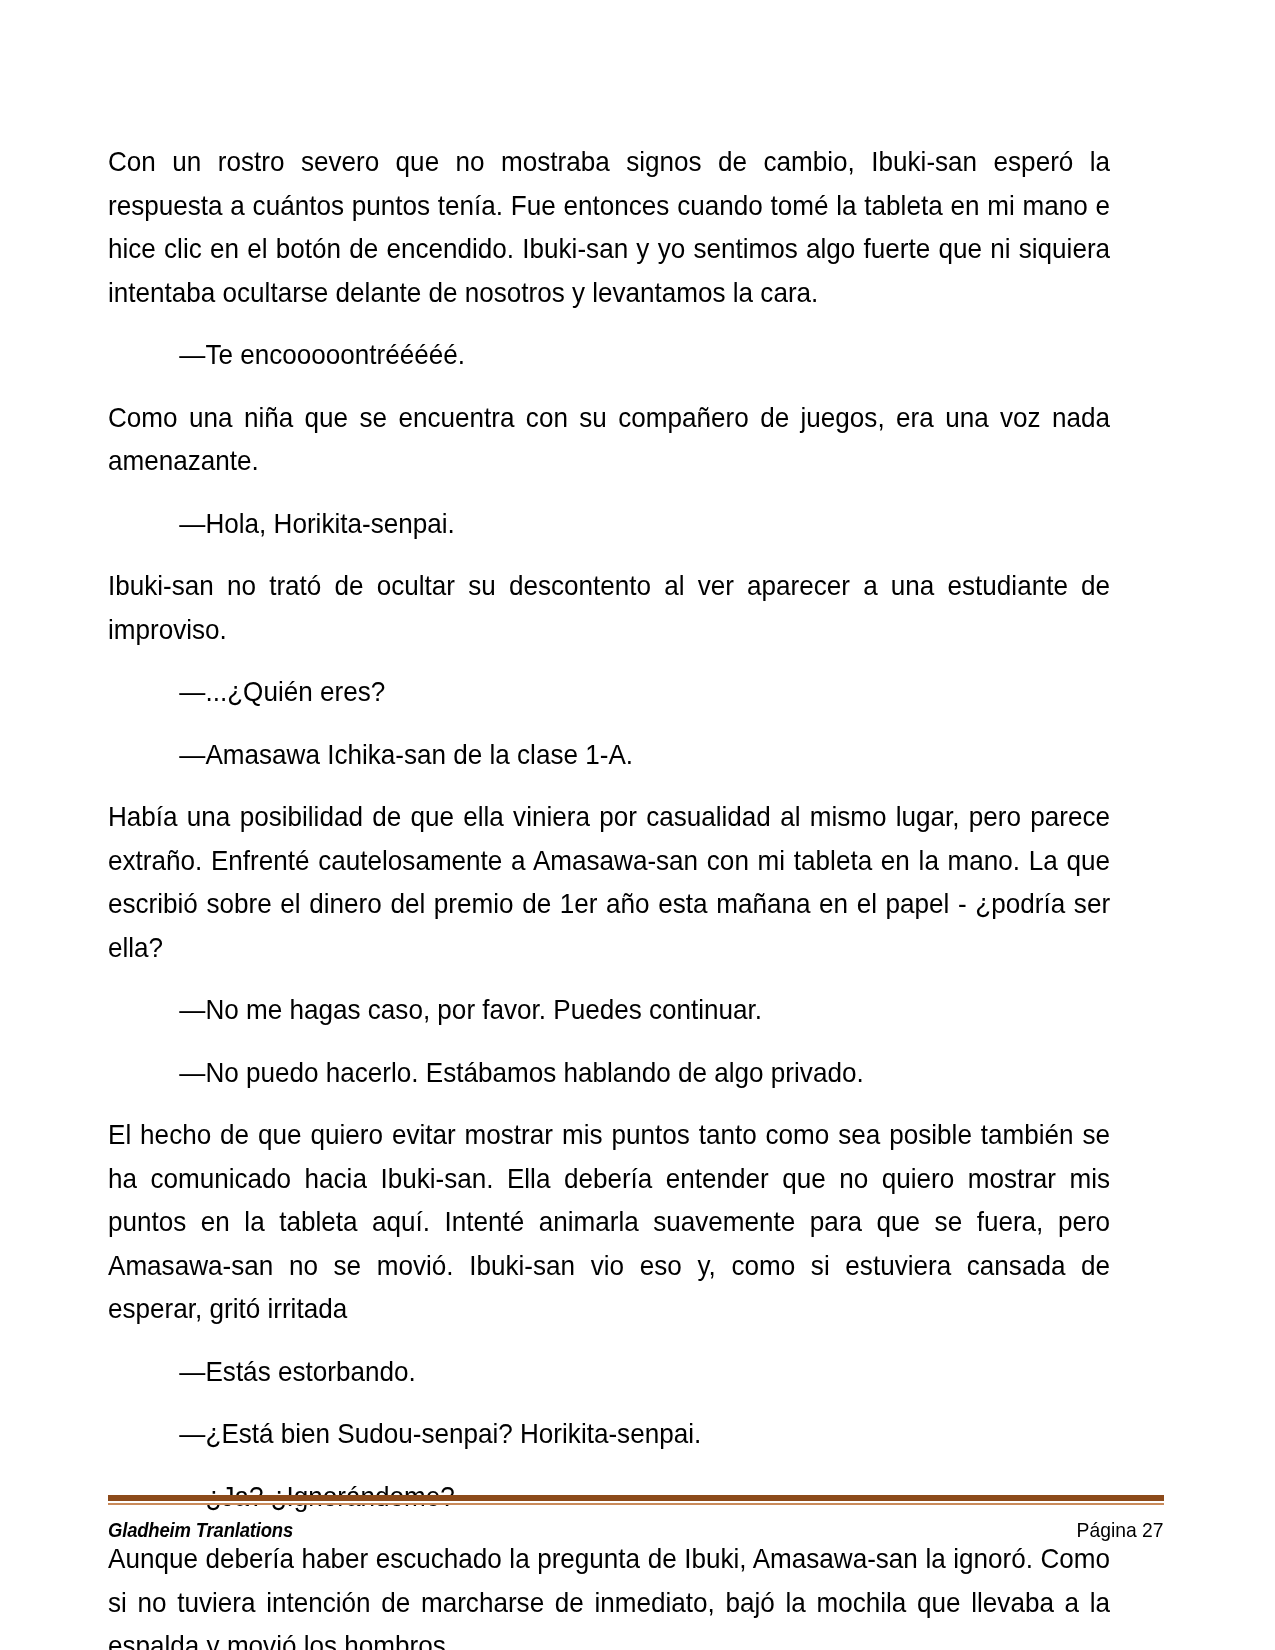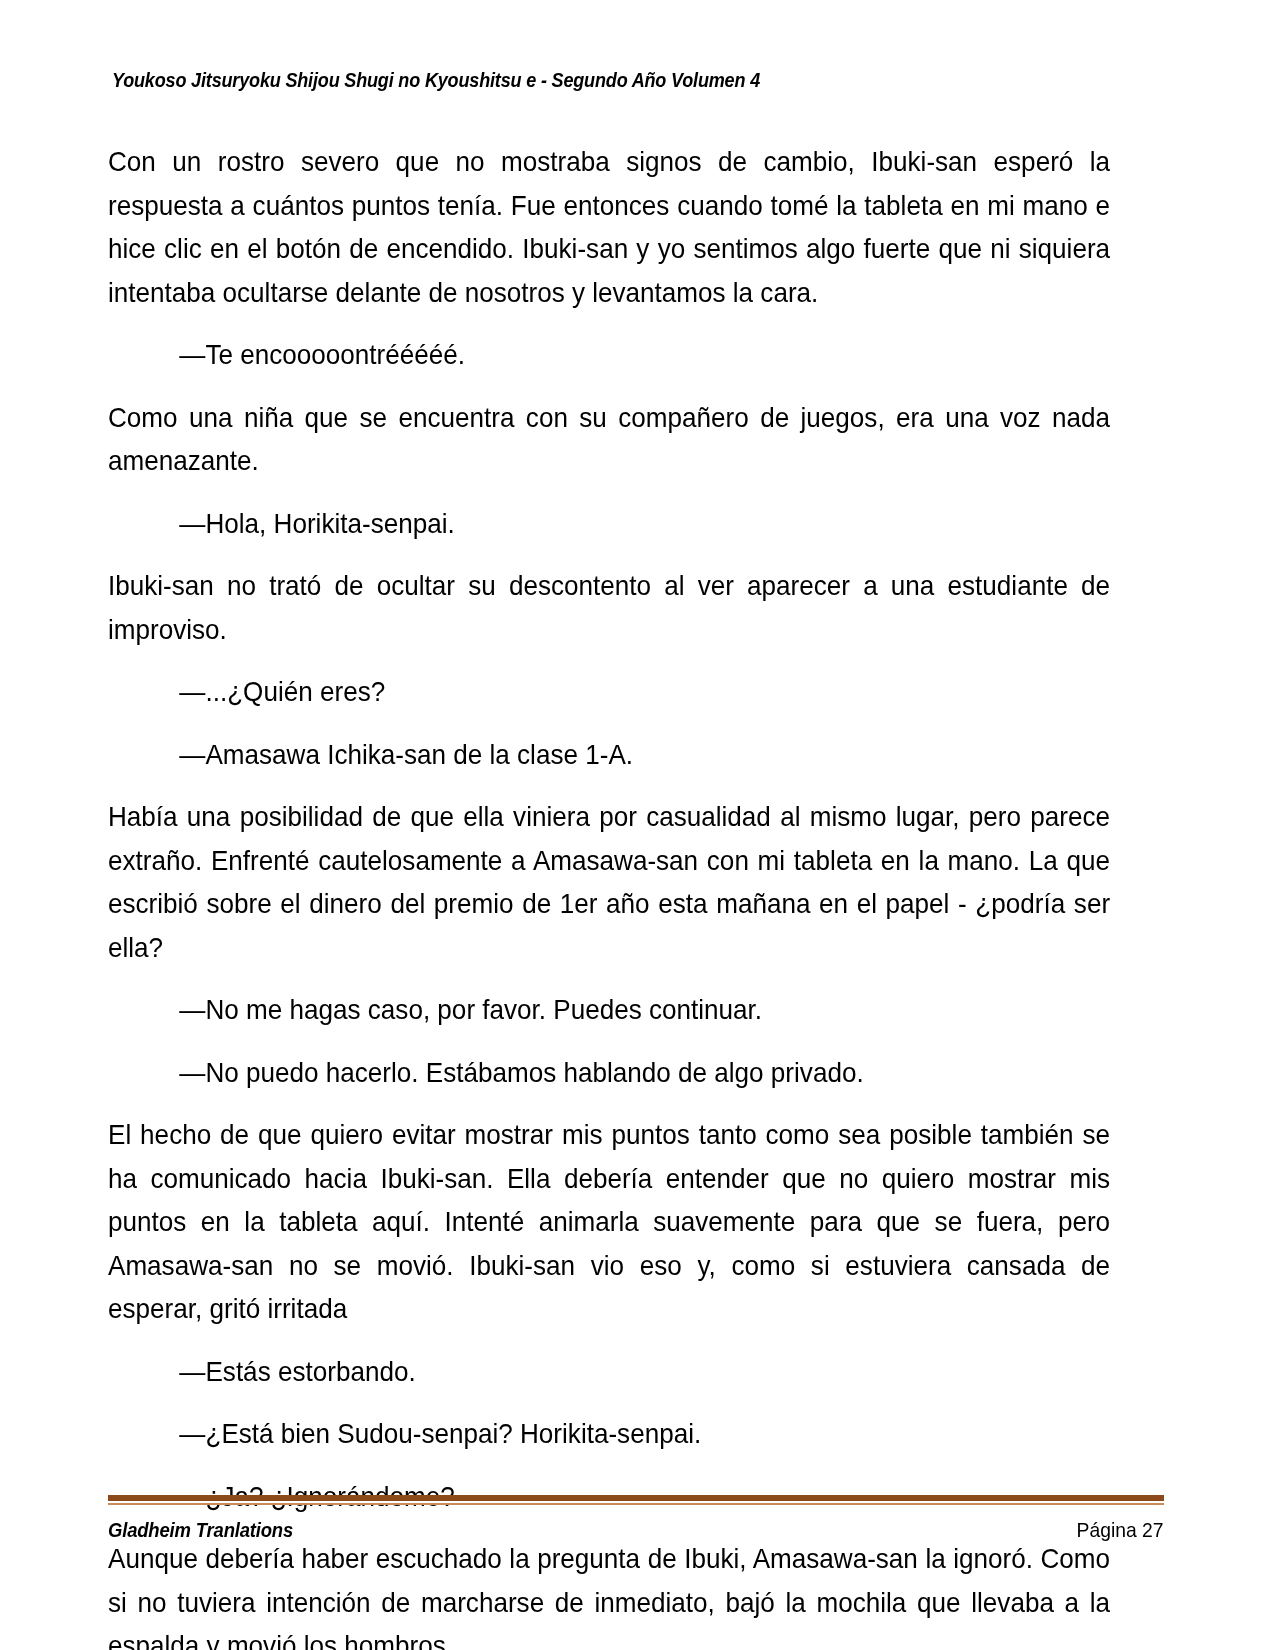--- a/index.html
+++ b/index.html
@@ -117,23 +117,20 @@
     white-space: nowrap;
     transform: scaleX(0.92);
     transform-origin: right center;
   }
 </style>
 </head>
 <body>
 
 <div class="page">
 
-  <div class="header">
-    <div class="header-title">Youkoso Jitsuryoku Shijou Shugi no Kyoushitsu e - Segundo Año Volumen 4</div>
-  </div>
 
   <div class="body-area" id="body-area">
       <p class="para">Con un rostro severo que no mostraba signos de cambio, Ibuki-san esperó la respuesta a cuántos puntos tenía. Fue entonces cuando tomé la tableta en mi mano e hice clic en el botón de encendido. Ibuki-san y yo sentimos algo fuerte que ni siquiera intentaba ocultarse delante de nosotros y levantamos la cara.</p>
       <p class="para dialogue">—Te encooooontrééééé.</p>
       <p class="para">Como una niña que se encuentra con su compañero de juegos, era una voz nada amenazante.</p>
       <p class="para dialogue">—Hola, Horikita-senpai.</p>
       <p class="para">Ibuki-san no trató de ocultar su descontento al ver aparecer a una estudiante de improviso.</p>
       <p class="para dialogue">—...¿Quién eres?</p>
       <p class="para dialogue">—Amasawa Ichika-san de la clase 1-A.</p>
       <p class="para">Había una posibilidad de que ella viniera por casualidad al mismo lugar, pero parece extraño. Enfrenté cautelosamente a Amasawa-san con mi tableta en la mano. La que escribió sobre el dinero del premio de 1er año esta mañana en el papel - ¿podría ser ella?</p>

